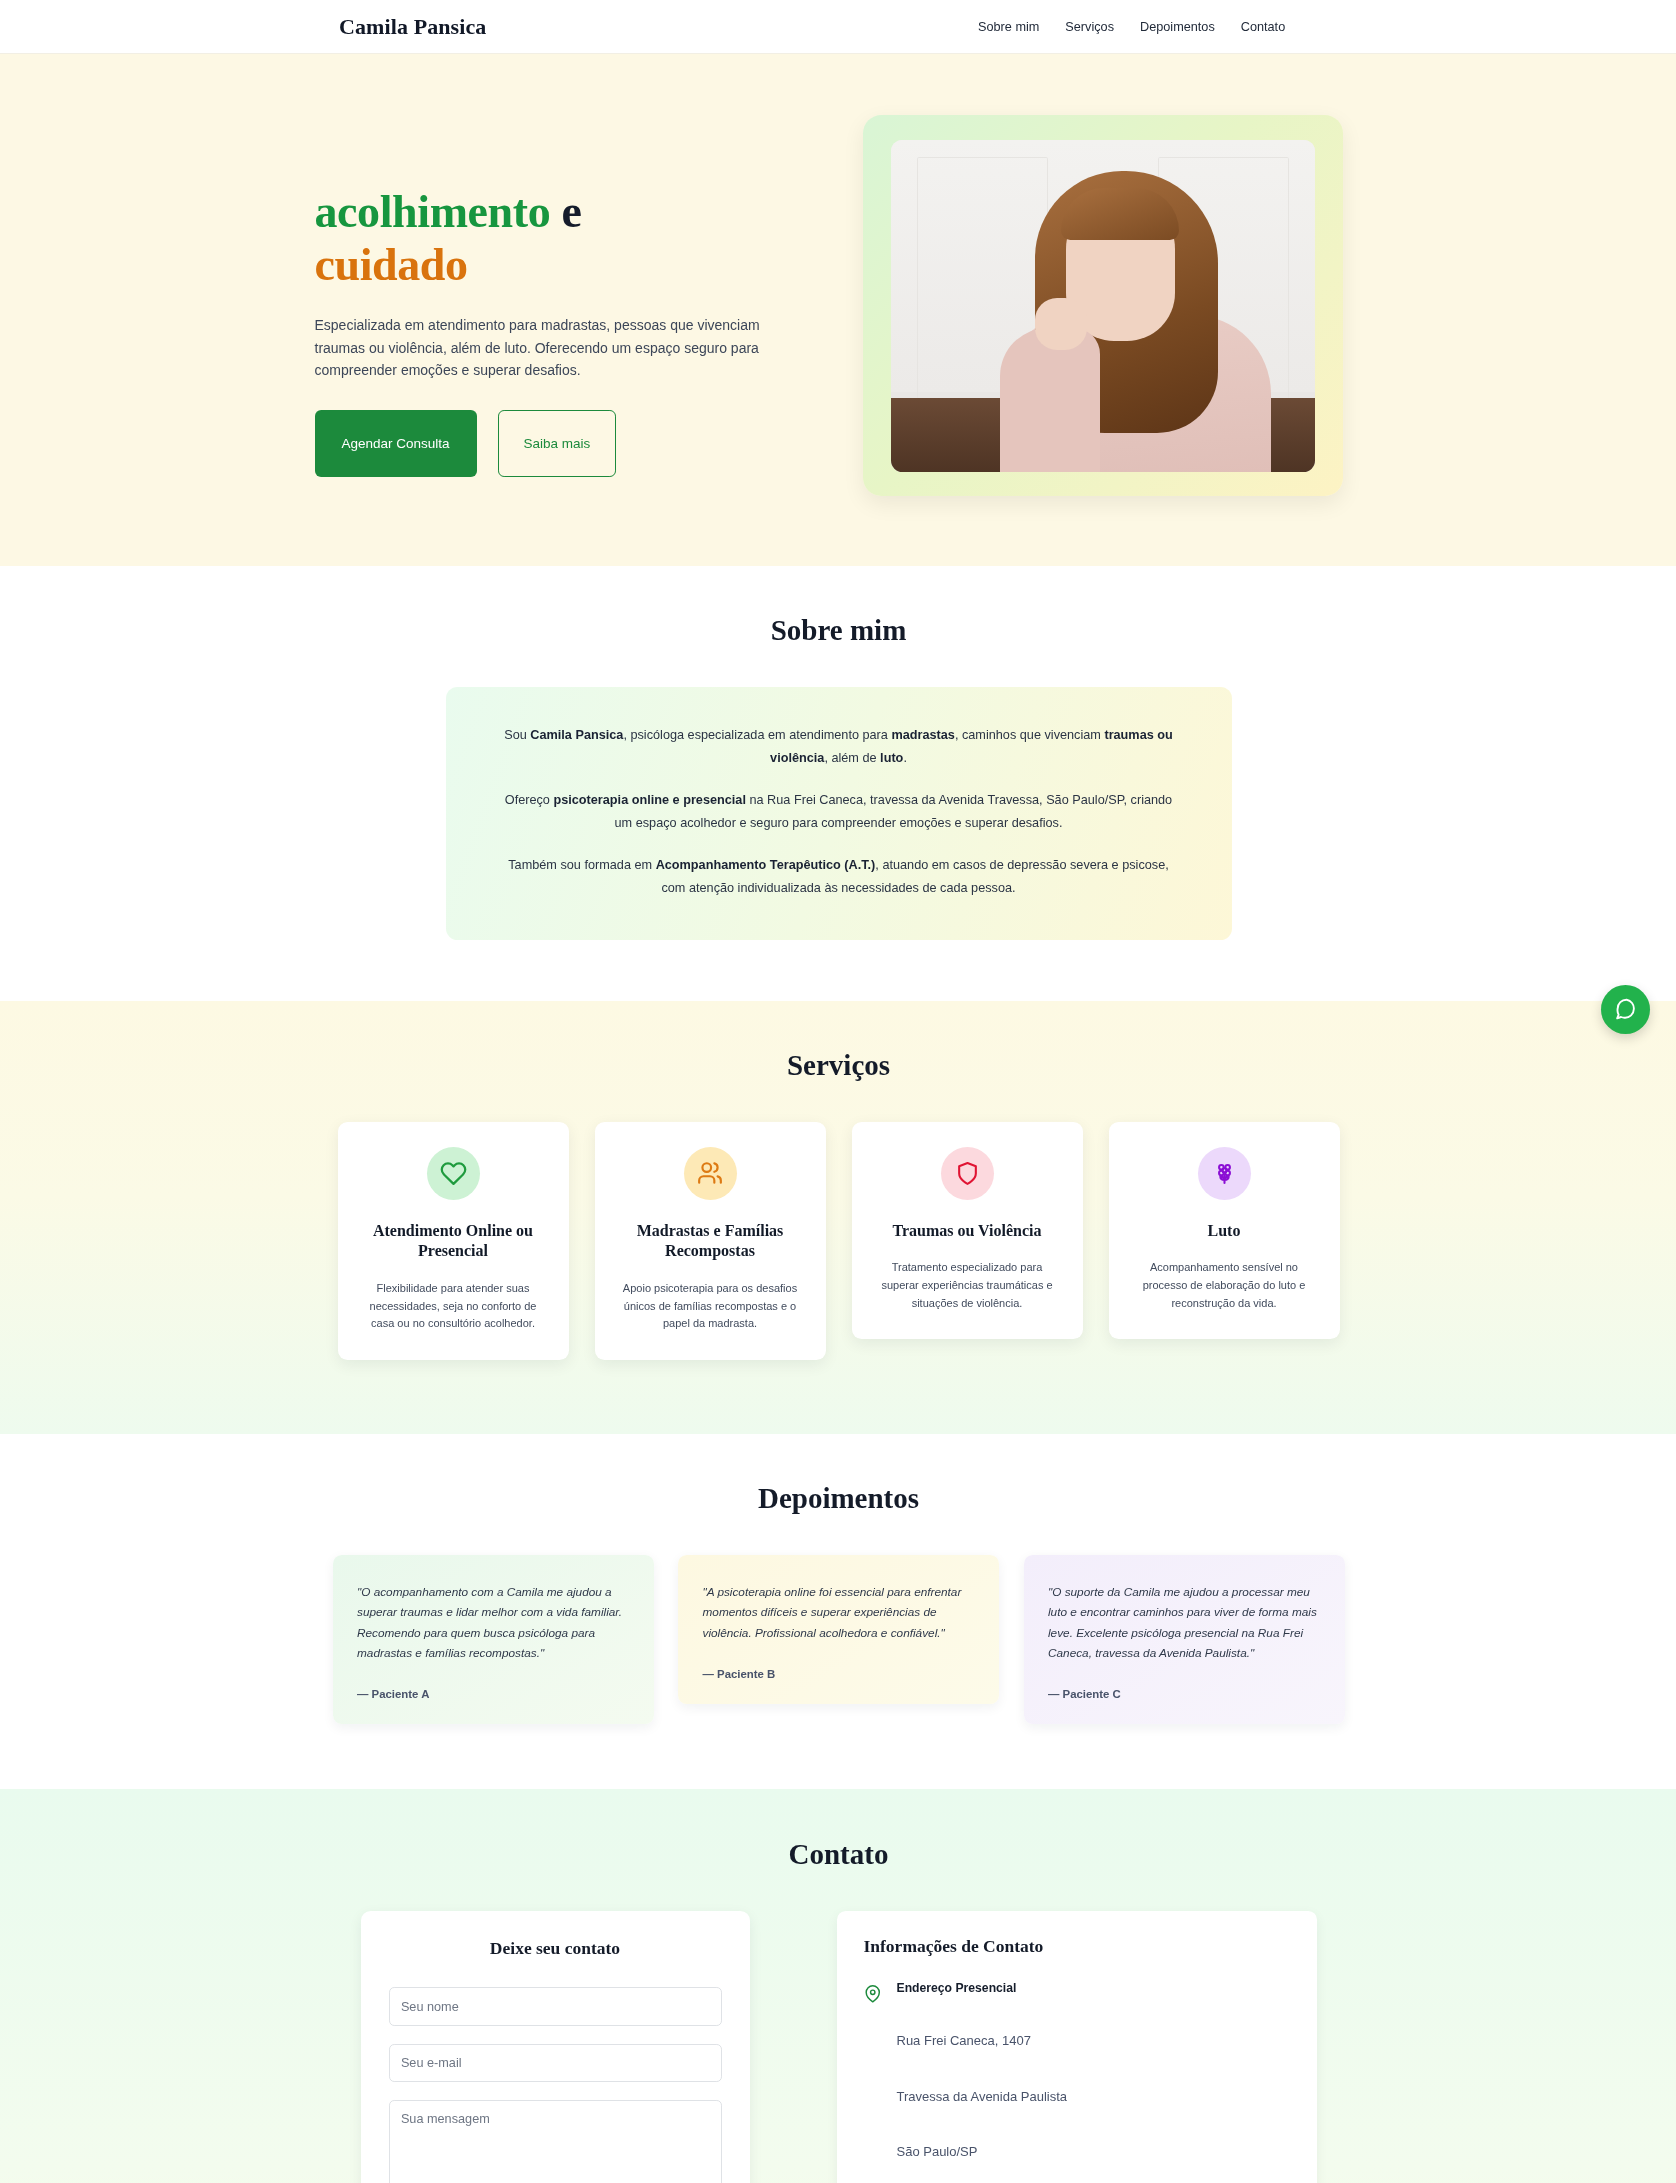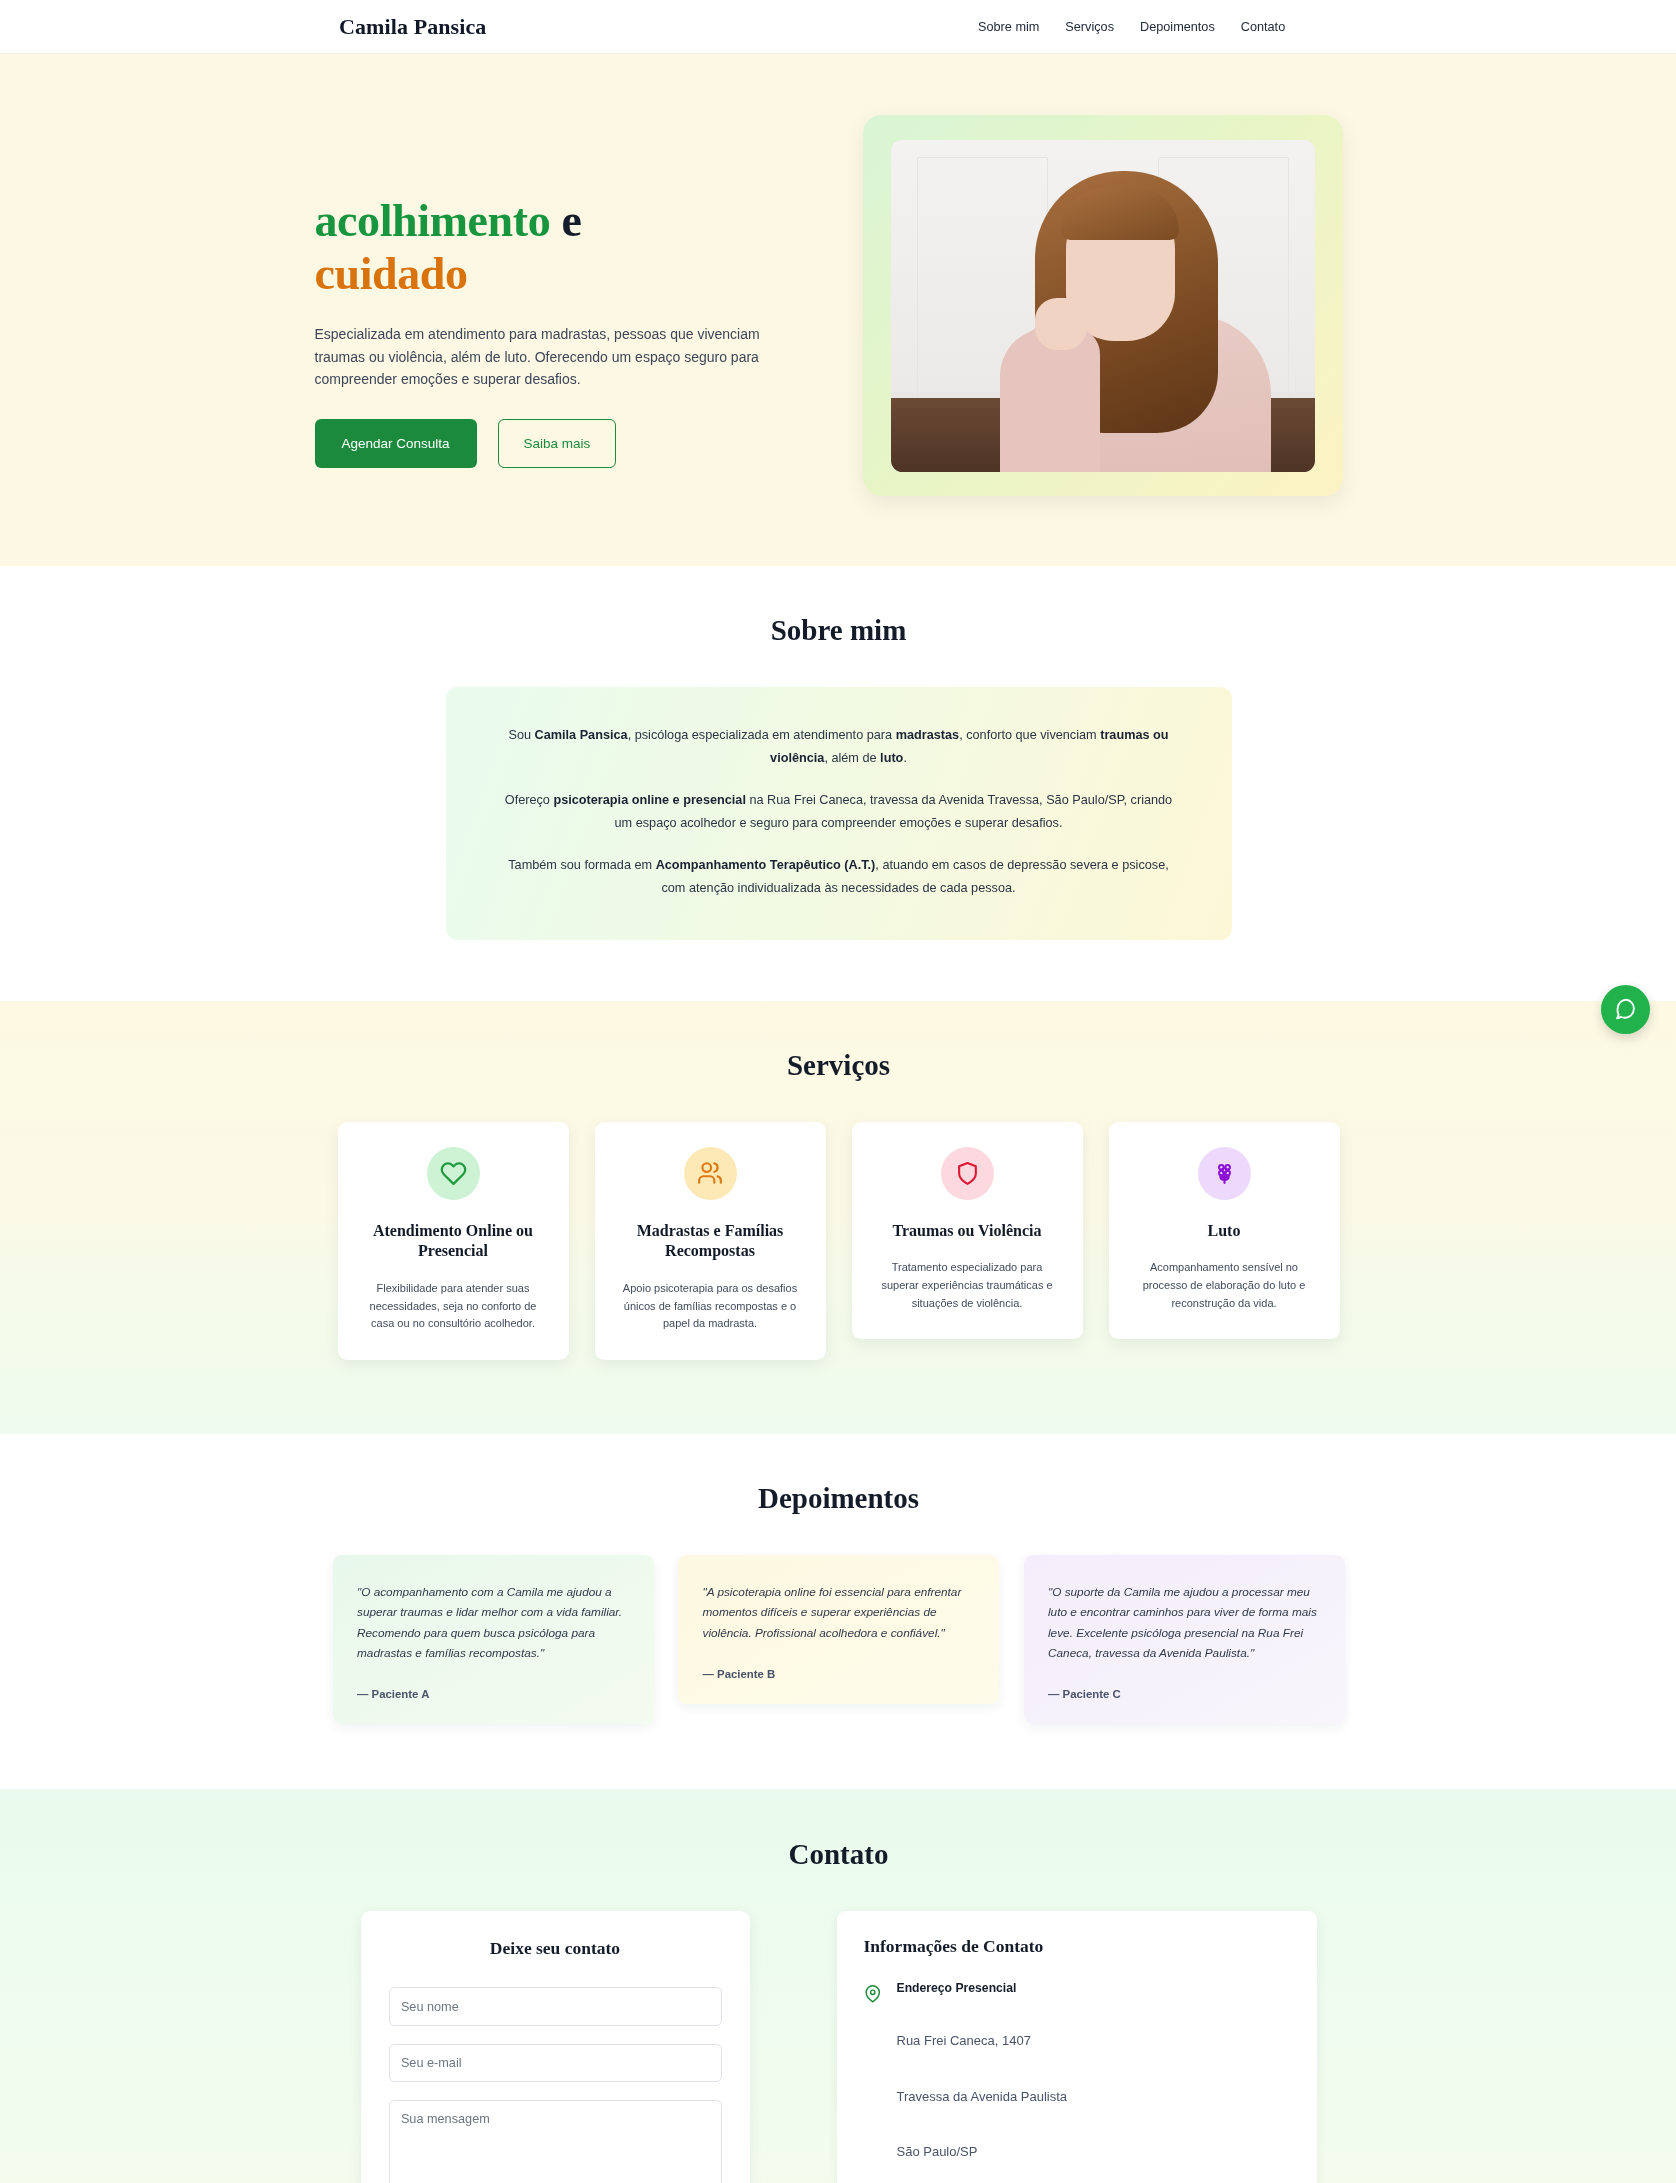--- a/index.html
+++ b/index.html
@@ -81,21 +81,21 @@
     padding: 5px 27px;
     border-radius: 6.1px;
     border: none;
     cursor: pointer;
     font-family: "Liberation Sans", sans-serif;
   }
   .btn-outline {
     background: transparent;
     color: #1c8a3c;
     font-size: 13.5px;
-    padding: 16px 25px;
+    padding: 25px 25px;
     border-radius: 6.1px;
     border: 1.3px solid #1c8a3c;
     cursor: pointer;
     font-family: "Liberation Sans", sans-serif;
   }
   .hero-right { flex: 1; display: flex; justify-content: center; }
   .photo-frame {
     width: 480px;
     height: 381px;
     border-radius: 18.3px;
@@ -350,21 +350,21 @@
         </div>
       </div>
     </div>
   </div>
 </section>
 
 <section class="about">
   <h2 class="section-title">Sobre mim</h2>
   <div class="about-card">
     <p class="about-p">
-      <span>Sou </span><b>Camila Pansica</b><span>, psicóloga especializada em atendimento para </span><b>madrastas</b><span>, conforto que vivenciam </span><b>traumas ou violência</b><span>, além de </span><b>luto</b><span>.</span>
+      <span>Sou </span><b>Camila Pansica</b><span>, psicóloga especializada em atendimento para </span><b>madrastas</b><span>, caminhos que vivenciam </span><b>traumas ou violência</b><span>, além de </span><b>luto</b><span>.</span>
     </p>
     <p class="about-p">
       <span>Ofereço </span><b>psicoterapia online e presencial</b><span> na Rua Frei Caneca, travessa da Avenida Travessa, São Paulo/SP, criando um espaço acolhedor e seguro para compreender emoções e superar desafios.</span>
     </p>
     <p class="about-p">
       <span>Também sou formada em </span><b>Acompanhamento Terapêutico (A.T.)</b><span>, atuando em casos de depressão severa e psicose, com atenção individualizada às necessidades de cada pessoa.</span>
     </p>
   </div>
 </section>
 

